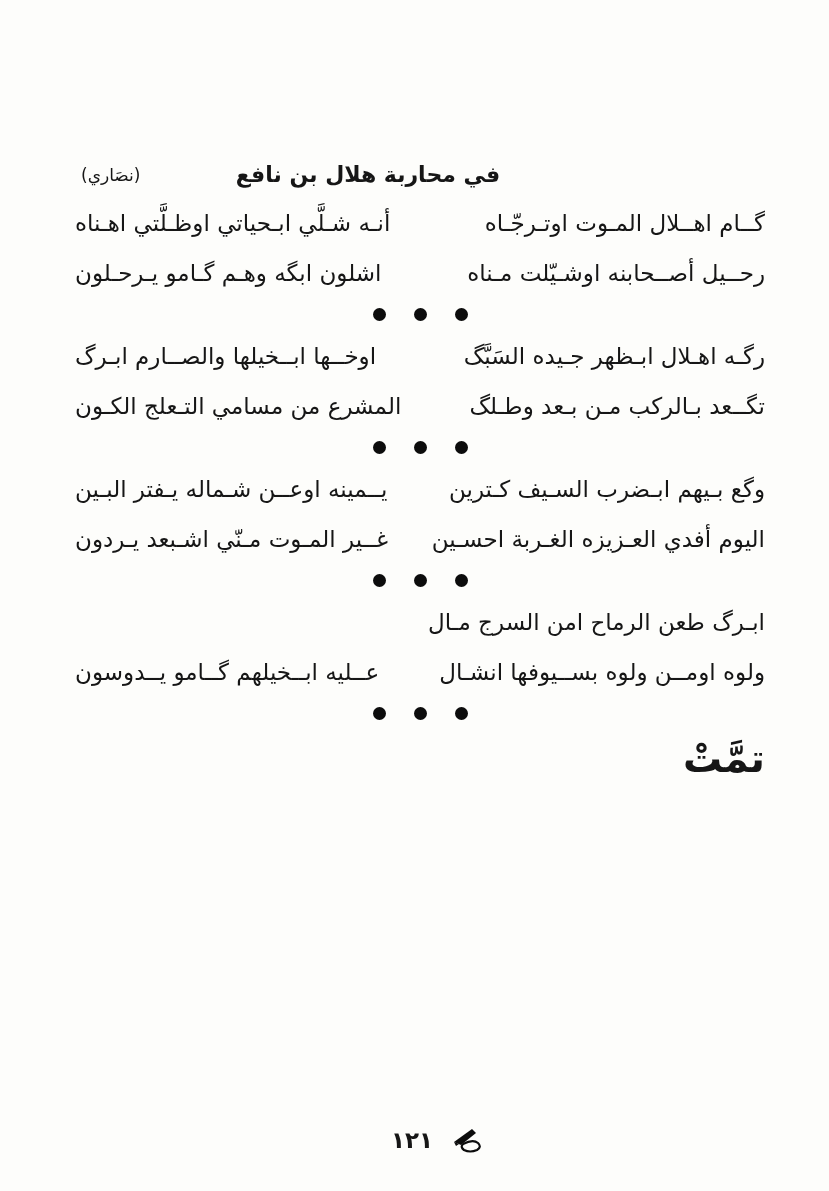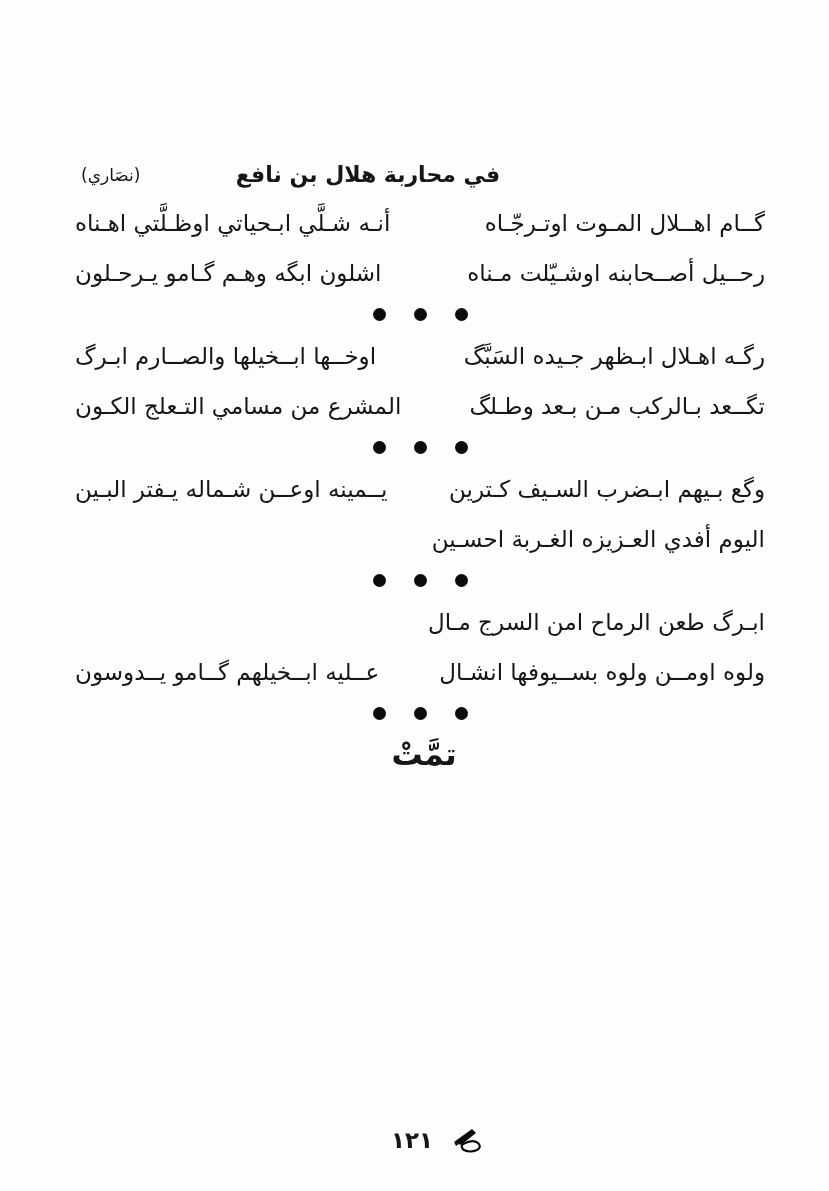--- a/index.html
+++ b/index.html
@@ -59,22 +59,22 @@
     justify-content:center;
     gap:28px;
   }
   .dot{
     width:13px;height:13px;
     background:#0c0c0c;
     border-radius:50%;
   }
   .end-mark{
     margin-top:6px;
-    text-align:center;
-    font-size:31px;
+    text-align:right;
+    font-size:39px;
     font-weight:bold;
     letter-spacing:1px;
     margin-left:8px;
   }
   .footer{
     position:absolute;
     left:0;right:0;
     bottom:38px;
     display:flex;
     direction:ltr;
@@ -134,20 +134,21 @@
     <span class="dot"></span>
   </div>
 
   <div class="verse-row">
     <span class="hemistich right">وگع بـيهم ابـضرب السـيف كـترين</span>
     <span class="hemistich left">يــمينه اوعــن شـماله يـفتر البـين</span>
   </div>
 
   <div class="verse-row">
     <span class="hemistich right">اليوم أفدي العـزيزه الغـربة احسـين</span>
+    <span class="hemistich left">غــير المـوت مـنّي اشـبعد يـردون</span>
   </div>
 
   <div class="separator">
     <span class="dot"></span>
     <span class="dot"></span>
     <span class="dot"></span>
   </div>
 
   <div class="verse-row">
     <span class="hemistich left">ابـرگ طعن الرماح امن السرج مـال</span>

